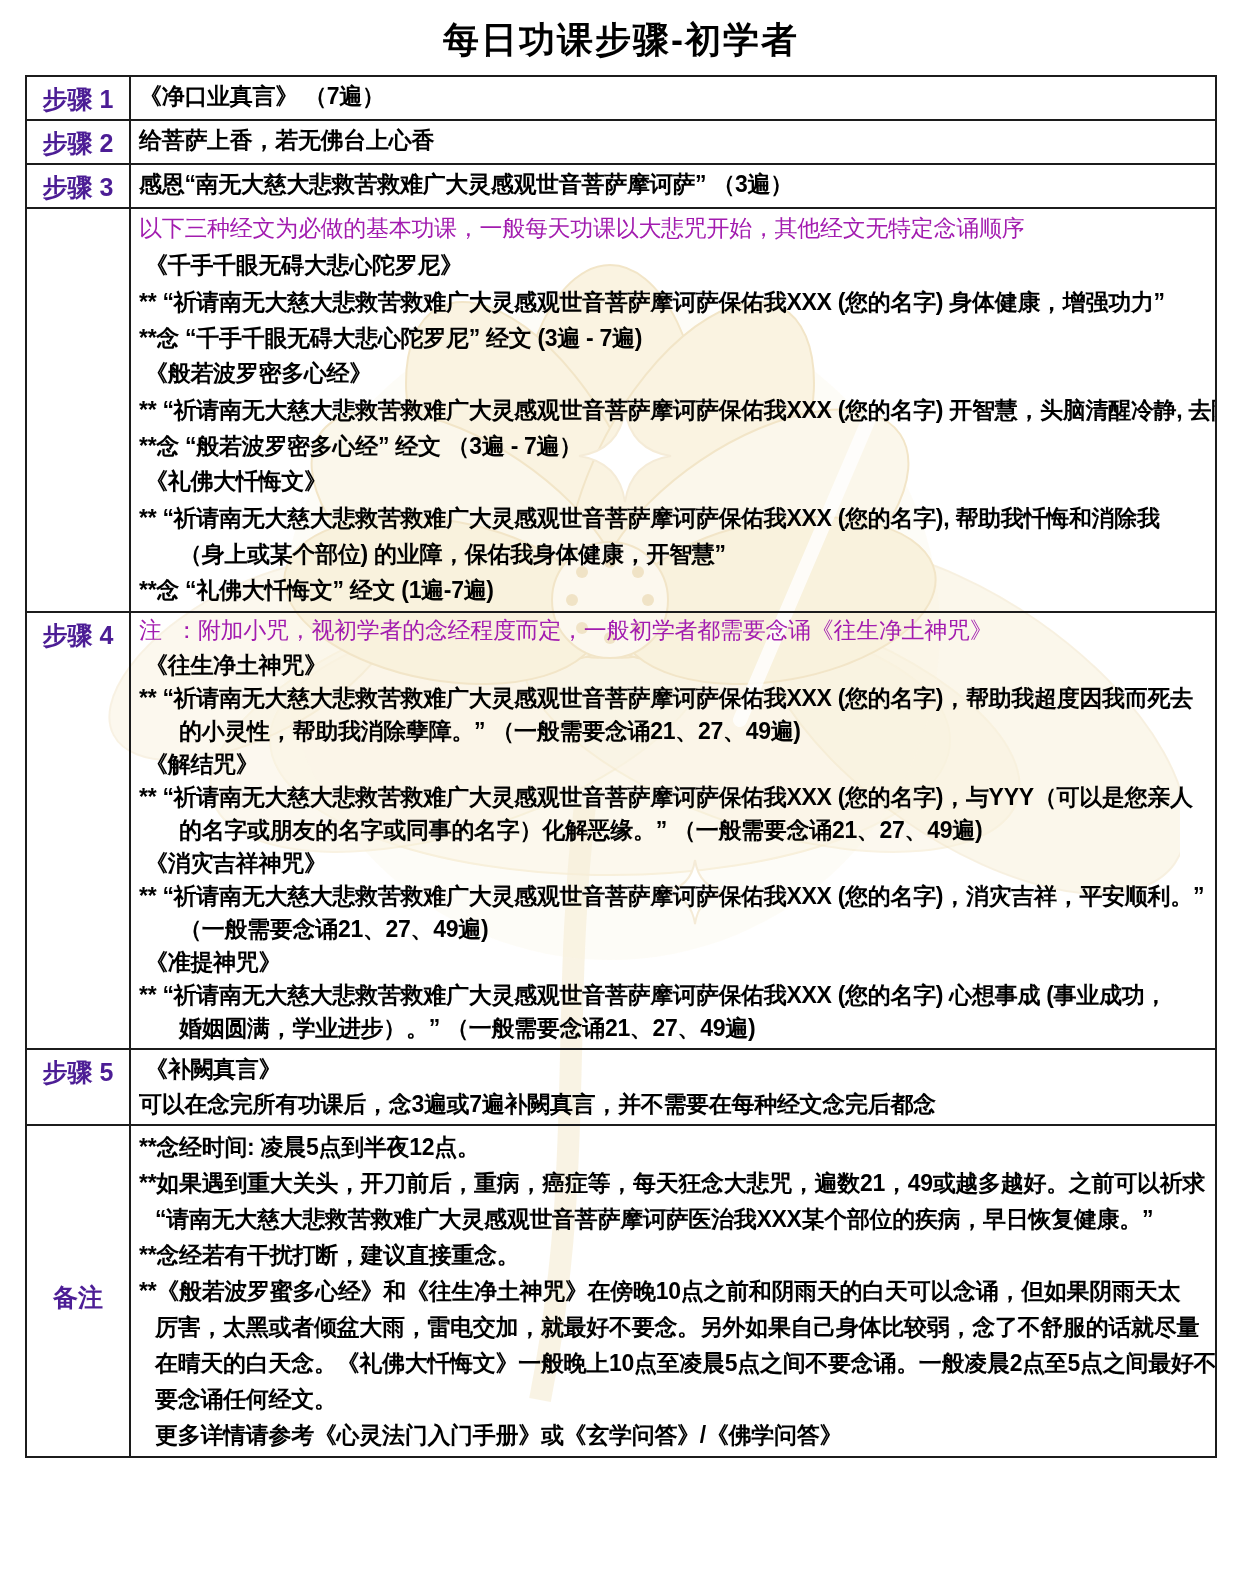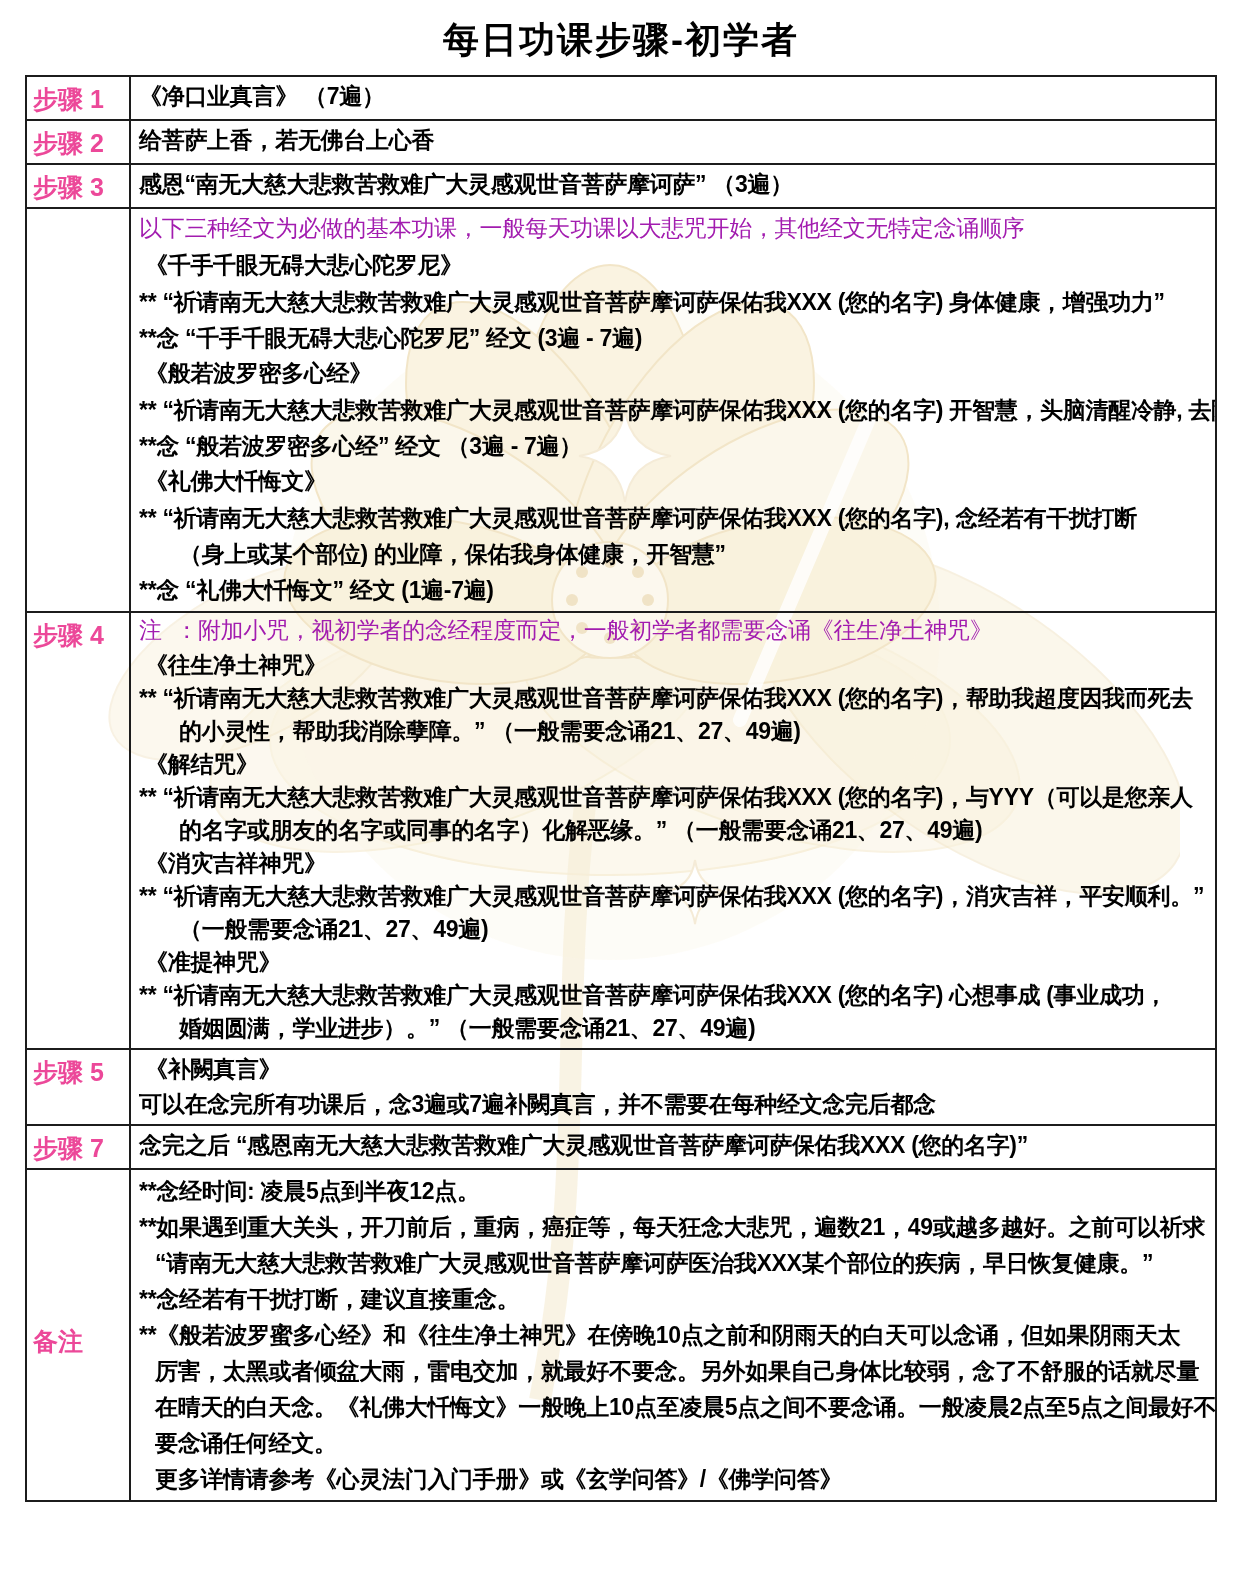--- a/index.html
+++ b/index.html
@@ -35,24 +35,24 @@
     background:transparent;
   }
   td{
     border:2px solid #1c1c1c;
     vertical-align:top;
     padding:3px 6px;
     overflow:hidden;
   }
   td.label{
     width:90px;
-    text-align:left;
+    text-align:center;
     font-weight:bold;
     font-size:25px;
-    color:#ec4899;
+    color:#4c1d95;
     padding-top:6px;
     white-space:nowrap;
   }
   tr:last-child td.label{vertical-align:middle;padding-top:16px;}
   td.content{padding-left:8px;}
   .line{
     font-size:23px;
     line-height:36px;
     font-weight:bold;
     color:#000;
@@ -144,21 +144,21 @@
         <td class="label"></td>
         <td class="content">
           <div class="line serif">以下三种经文为必做的基本功课，一般每天功课以大悲咒开始，其他经文无特定念诵顺序</div>
           <div class="line ind-t">《千手千眼无碍大悲心陀罗尼》</div>
           <div class="line">** “祈请南无大慈大悲救苦救难广大灵感观世音菩萨摩诃萨保佑我XXX (您的名字) 身体健康，增强功力”</div>
           <div class="line">**念 “千手千眼无碍大悲心陀罗尼”  经文 (3遍 - 7遍)</div>
           <div class="line ind-t">《般若波罗密多心经》</div>
           <div class="line">** “祈请南无大慈大悲救苦救难广大灵感观世音菩萨摩诃萨保佑我XXX (您的名字) 开智慧，头脑清醒冷静, 去除烦恼”</div>
           <div class="line">**念 “般若波罗密多心经” 经文 （3遍 - 7遍）</div>
           <div class="line ind-t">《礼佛大忏悔文》</div>
-          <div class="line">** “祈请南无大慈大悲救苦救难广大灵感观世音菩萨摩诃萨保佑我XXX (您的名字), 念经若有干扰打断</div>
+          <div class="line">** “祈请南无大慈大悲救苦救难广大灵感观世音菩萨摩诃萨保佑我XXX (您的名字), 帮助我忏悔和消除我</div>
           <div class="line ind-2">（身上或某个部位) 的业障，保佑我身体健康，开智慧”</div>
           <div class="line">**念 “礼佛大忏悔文”  经文 (1遍-7遍)</div>
         </td>
       </tr>
       <tr class="row-4">
         <td class="label">步骤 4</td>
         <td class="content">
           <div class="line serif">注 ：附加小咒，视初学者的念经程度而定，一般初学者都需要念诵《往生净土神咒》</div>
           <div class="line ind-t">《往生净土神咒》</div>
           <div class="line">** “祈请南无大慈大悲救苦救难广大灵感观世音菩萨摩诃萨保佑我XXX (您的名字)，帮助我超度因我而死去</div>
@@ -174,26 +174,20 @@
           <div class="line ind-2">婚姻圆满，学业进步）。”  （一般需要念诵21、27、49遍)</div>
         </td>
       </tr>
       <tr class="row-5">
         <td class="label">步骤 5</td>
         <td class="content">
           <div class="line ind-t">《补闕真言》</div>
           <div class="line">可以在念完所有功课后，念3遍或7遍补闕真言，并不需要在每种经文念完后都念</div>
         </td>
       </tr>
-      <tr class="row-7">
-        <td class="label">步骤 7</td>
-        <td class="content">
-          <div class="line">念完之后 “感恩南无大慈大悲救苦救难广大灵感观世音菩萨摩诃萨保佑我XXX (您的名字)”</div>
-        </td>
-      </tr>
       <tr class="row-8">
         <td class="label">备注</td>
         <td class="content">
           <div class="line">**念经时间: 凌晨5点到半夜12点。</div>
           <div class="line">**如果遇到重大关头，开刀前后，重病，癌症等，每天狂念大悲咒，遍数21，49或越多越好。之前可以祈求</div>
           <div class="line ind-1">“请南无大慈大悲救苦救难广大灵感观世音菩萨摩诃萨医治我XXX某个部位的疾病，早日恢复健康。”</div>
           <div class="line">**念经若有干扰打断，建议直接重念。</div>
           <div class="line">**《般若波罗蜜多心经》和《往生净土神咒》在傍晚10点之前和阴雨天的白天可以念诵，但如果阴雨天太</div>
           <div class="line ind-1">厉害，太黑或者倾盆大雨，雷电交加，就最好不要念。另外如果自己身体比较弱，念了不舒服的话就尽量</div>
           <div class="line ind-1">在晴天的白天念。《礼佛大忏悔文》一般晚上10点至凌晨5点之间不要念诵。一般凌晨2点至5点之间最好不</div>

